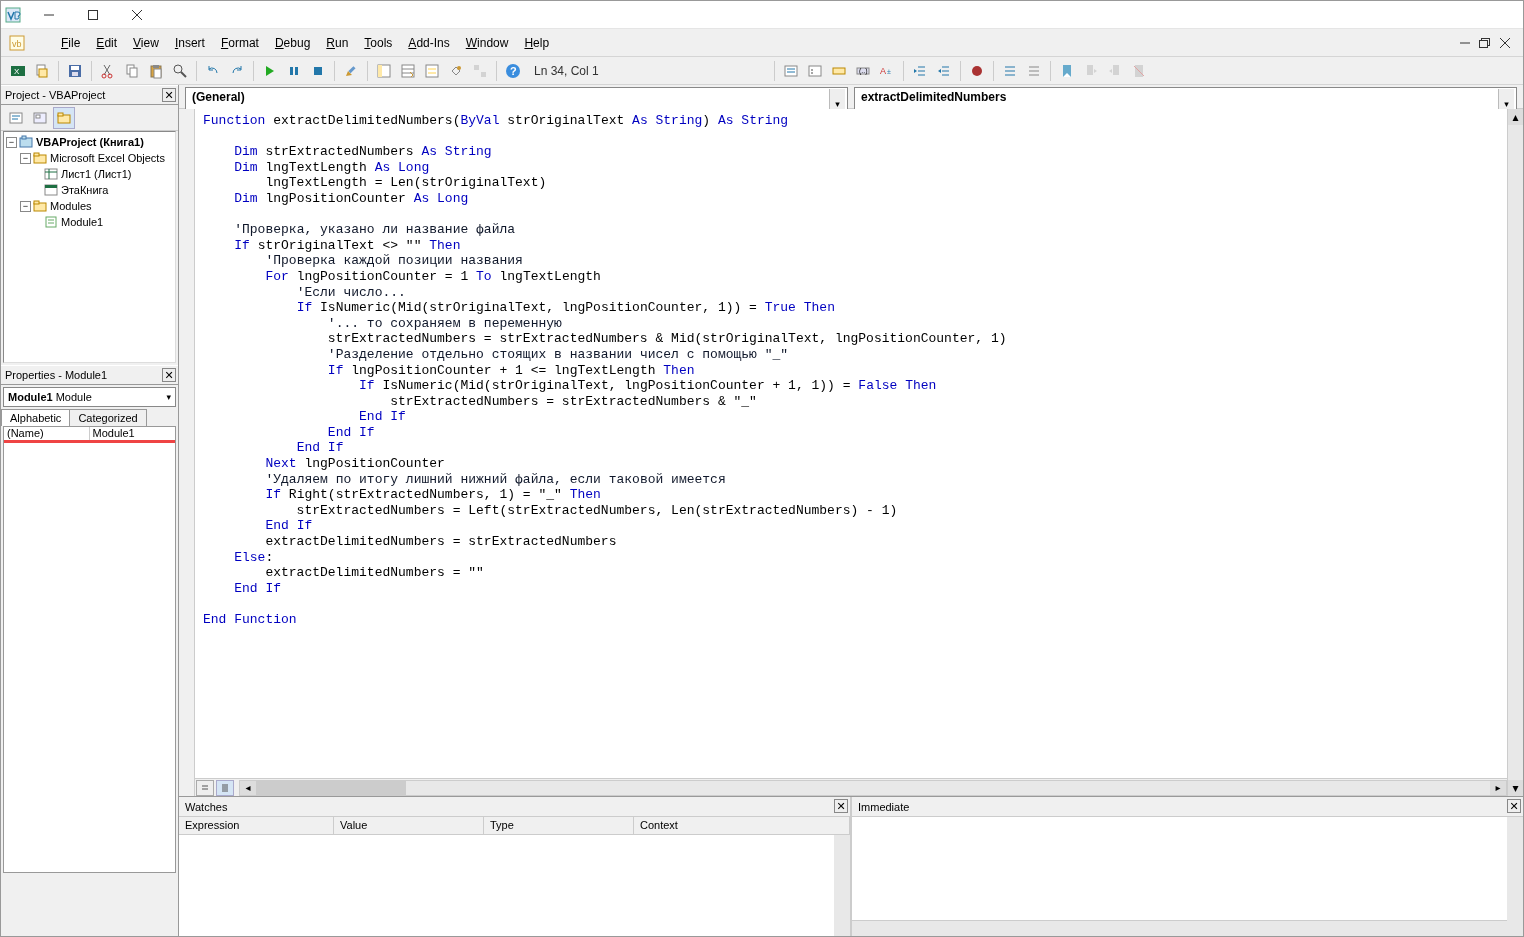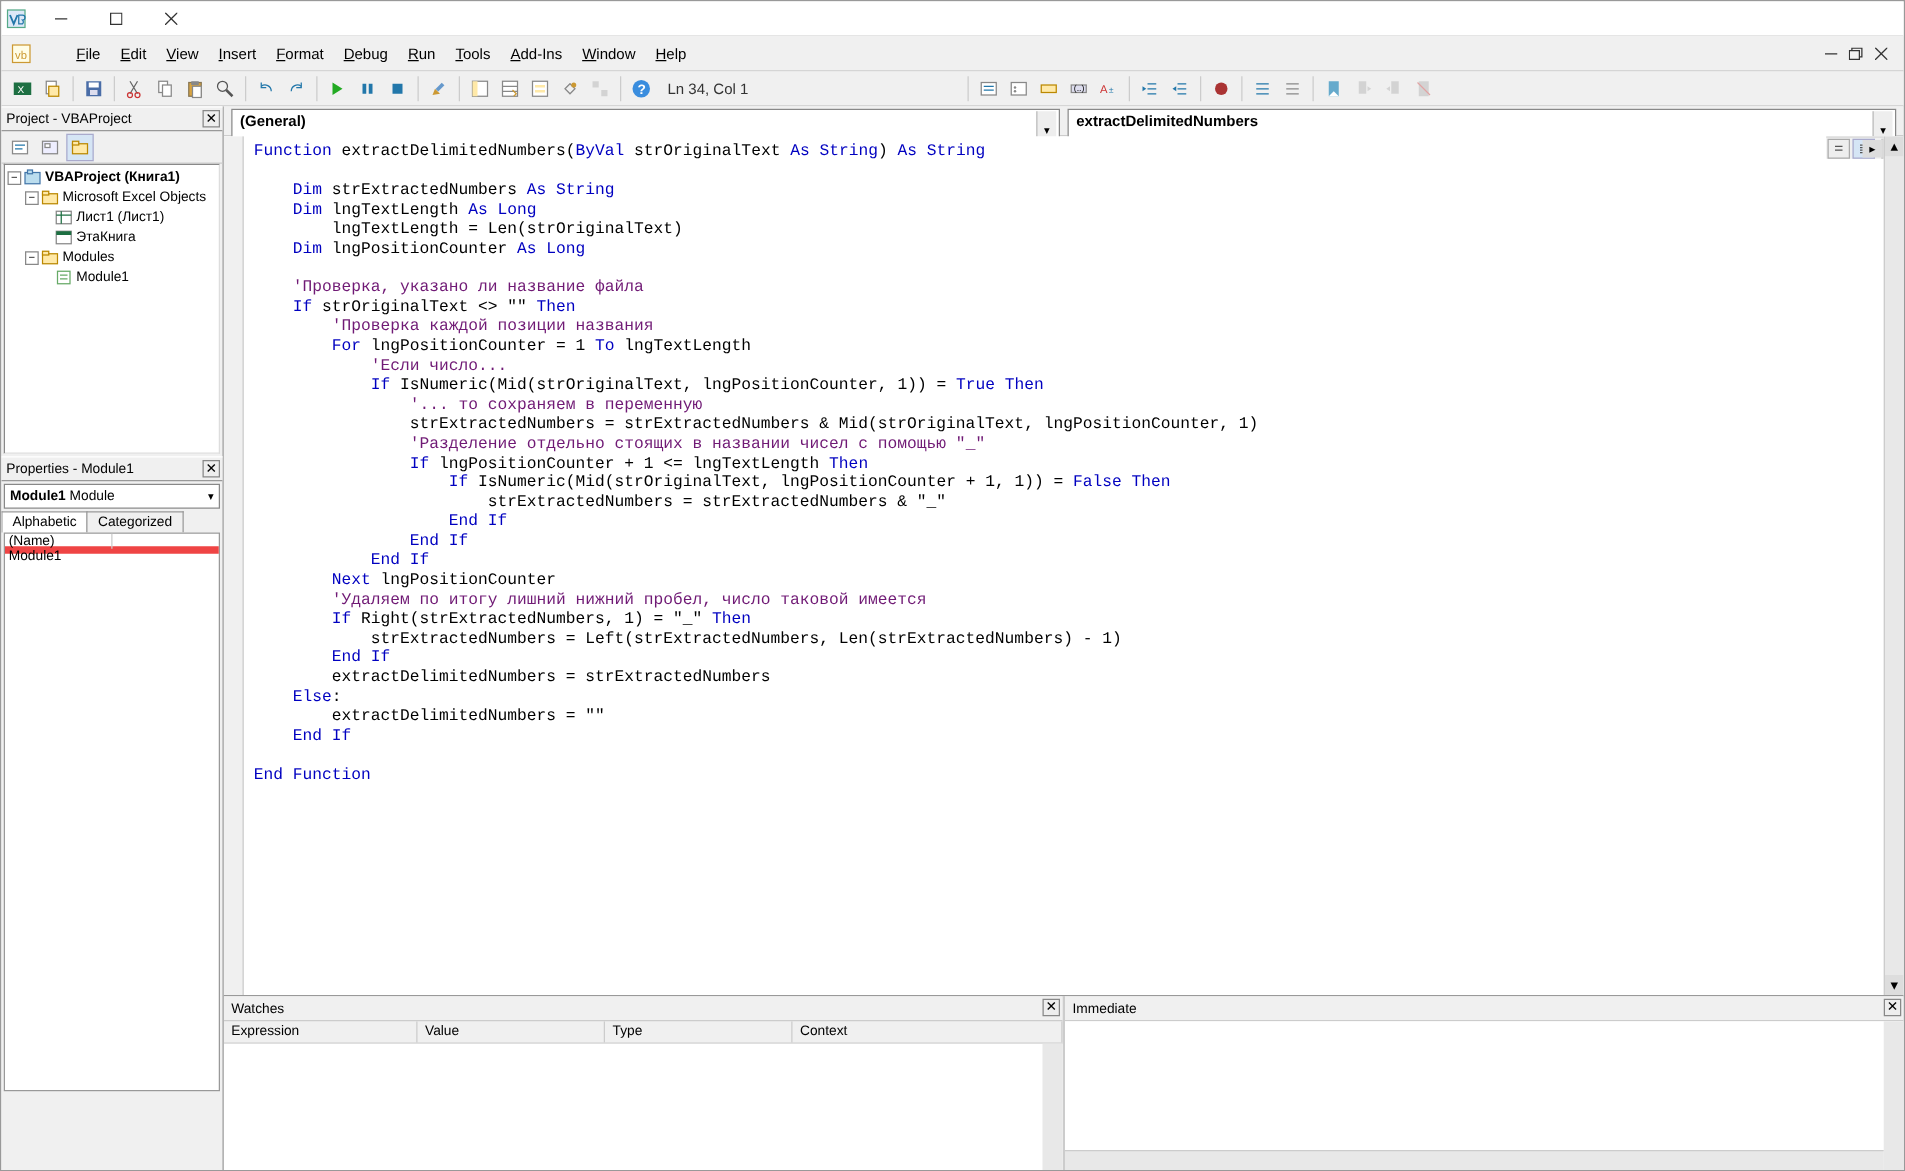--- a/index.html
+++ b/index.html
@@ -90,21 +90,21 @@
   .tree-row { display:flex; align-items:center; height:16px; padding-left:2px; white-space:nowrap; cursor:default;}
   .tree-tw { width:11px; height:11px; border:1px solid #888; display:inline-flex; align-items:center; justify-content:center; font-size:9px; margin-right:2px; background:#fff;}
   .tree-ic { width:14px; height:14px; margin-right:3px; display:inline-flex; align-items:center; justify-content:center;}
   .prop-pane { height: 490px; display:flex; flex-direction:column; }
   .prop-obj-sel { margin:2px; height:20px; border:1px solid #888; background:#fff; display:flex; align-items:center; padding:0 4px; font-size:11px;}
   .prop-obj-sel .dd { margin-left:auto; font-size:9px;}
   .prop-tabs { display:flex; font-size:11px;}
   .prop-tab { padding:2px 8px; background:#f0f0f0; border:1px solid #999; border-bottom:none; margin-right:-1px; cursor:default;}
   .prop-tab.active { background:#fff;}
   .prop-grid { flex:1; background:#fff; border:1px solid #999; margin:0 2px 2px 2px; font-size:11px;}
-  .prop-row { display:flex; height:16px; border-bottom:6px solid #ef4444;flex-direction:column;}
+  .prop-row { display:flex; height:16px; border-bottom:3px solid #ef4444;}
   .prop-name { width:50%; padding:0 3px; border-right:1px solid #ccc;}
   .prop-val { width:50%; padding:0 3px;}
   .right-area {
     flex:1;
     display:flex;
     flex-direction:column;
     overflow:hidden;
   }
   .code-dd-row {
     height:24px;
@@ -117,32 +117,32 @@
   .code-dd { flex:1; background:#fff; border:1px solid #888; display:flex; align-items:flex-end; padding:16px 6px; font-size:12px; position:relative;}
   .code-dd .ddarrow { position:absolute; right:2px; top:1px; bottom:1px; width:16px; background:#eee; border-left:1px solid #bbb; display:flex; align-items:center; justify-content:center; font-size:9px;}
   .code-area {
     flex:1;
     display:flex;
     background:#fff;
     overflow:hidden;
     position:relative;
   }
   .code-gutter-bar { width:16px; background:#f0f0f0; border-right:1px solid #ccc;}
-  .code-scroll-wrap { flex:1; overflow:hidden; display:flex; flex-direction:row;gap:12px;}
+  .code-scroll-wrap { flex:1; overflow:hidden; display:flex; flex-direction:column;gap:12px;}
   .code-text {
     flex:1;
     font-family: Consolas, "Courier New", monospace;
     font-size: 13px;
     line-height: 15.6px;
     padding: 4px 8px;
     white-space: pre;
     overflow: auto;
   }
   .kw { color:#0000c0;}
-  .cm { color:#701a75;}
+  .cm { color:#0f172a;}
   .code-bottom-view { height:18px; background:#f0f0f0; border-top:1px solid #ccc; display:flex; align-items:center; font-size:10px;}
   .view-btn { width:18px; height:16px; border:1px solid #aaa; margin:1px; background:#eee; display:flex; align-items:center; justify-content:center;}
   .hscroll { flex:1; height:16px; background:#e8e8e8; position:relative; margin-left:4px; border:1px solid #ccc;}
   .hscroll .arrow { position:absolute; top:0; bottom:0; width:16px; background:#ddd; display:flex; align-items:center; justify-content:center;}
   .hscroll .arrow.left{left:0;} .hscroll .arrow.right{right:0;}
   .hscroll .thumb { position:absolute; left:16px; top:0; bottom:0; width:150px; background:#ccc;}
   .vscroll { width:16px; background:#e8e8e8; border-left:1px solid #ccc; position:relative;}
   .vscroll .arrow { position:absolute; left:0; right:0; height:16px; background:#ddd; display:flex; align-items:center; justify-content:center;}
   .vscroll .arrow.top{top:0;} .vscroll .arrow.bot{bottom:0;}
   .bottom-panels {
@@ -603,21 +603,21 @@
                 <span class="cm">'... то сохраняем в переменную</span>
                 strExtractedNumbers = strExtractedNumbers &amp; Mid(strOriginalText, lngPositionCounter, 1)
                 <span class="cm">'Разделение отдельно стоящих в названии чисел с помощью "_"</span>
                 <span class="kw">If</span> lngPositionCounter + 1 &lt;= lngTextLength <span class="kw">Then</span>
                     <span class="kw">If</span> IsNumeric(Mid(strOriginalText, lngPositionCounter + 1, 1)) = <span class="kw">False Then</span>
                         strExtractedNumbers = strExtractedNumbers &amp; "_"
                     <span class="kw">End If</span>
                 <span class="kw">End If</span>
             <span class="kw">End If</span>
         <span class="kw">Next</span> lngPositionCounter
-        <span class="cm">'Удаляем по итогу лишний нижний пробел, число таковой имеется</span>
+        <span class="cm">'Удаляем по итогу лишний нижний файла, если таковой имеется</span>
         <span class="kw">If</span> Right(strExtractedNumbers, 1) = "_" <span class="kw">Then</span>
             strExtractedNumbers = Left(strExtractedNumbers, Len(strExtractedNumbers) - 1)
         <span class="kw">End If</span>
         extractDelimitedNumbers = strExtractedNumbers
     <span class="kw">Else</span>:
         extractDelimitedNumbers = ""
     <span class="kw">End If</span>
 
 <span class="kw">End Function</span></div>
         <div class="code-bottom-view">

